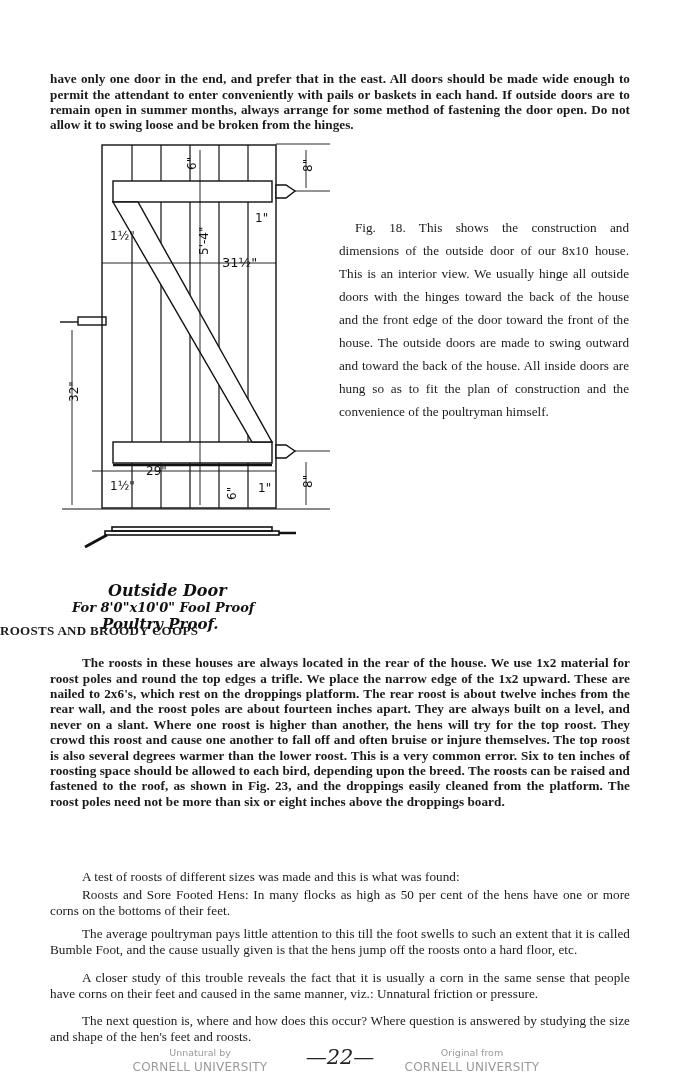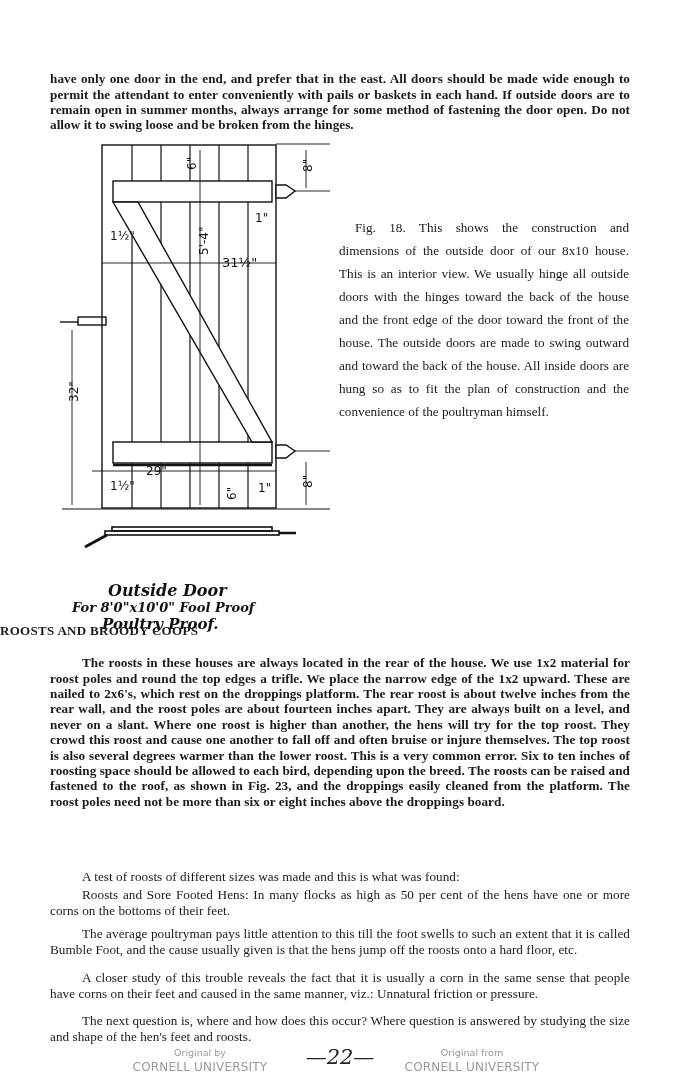--- a/index.html
+++ b/index.html
@@ -111,20 +111,20 @@
 <div class="heading">ROOSTS AND BROODY COOPS</div>
 
 <p class="para indent" id="p1">The roosts in these houses are always located in the rear of the house. We use 1x2 material for roost poles and round the top edges a trifle. We place the narrow edge of the 1x2 upward. These are nailed to 2x6's, which rest on the droppings platform. The rear roost is about twelve inches from the rear wall, and the roost poles are about fourteen inches apart. They are always built on a level, and never on a slant. Where one roost is higher than another, the hens will try for the top roost. They crowd this roost and cause one another to fall off and often bruise or injure themselves. The top roost is also several degrees warmer than the lower roost. This is a very common error. Six to ten inches of roosting space should be allowed to each bird, depending upon the breed. The roosts can be raised and fastened to the roof, as shown in Fig. 23, and the droppings easily cleaned from the platform. The roost poles need not be more than six or eight inches above the droppings board.</p>
 <p class="para indent" id="p2">A test of roosts of different sizes was made and this is what was found:</p>
 <p class="para indent" id="p3">Roosts and Sore Footed Hens: In many flocks as high as 50 per cent of the hens have one or more corns on the bottoms of their feet.</p>
 <p class="para indent" id="p4">The average poultryman pays little attention to this till the foot swells to such an extent that it is called Bumble Foot, and the cause usually given is that the hens jump off the roosts onto a hard floor, etc.</p>
 <p class="para indent" id="p5">A closer study of this trouble reveals the fact that it is usually a corn in the same sense that people have corns on their feet and caused in the same manner, viz.: Unnatural friction or pressure.</p>
 <p class="para indent" id="p6">The next question is, where and how does this occur? Where question is answered by studying the size and shape of the hen's feet and roosts.</p>
 
 <div class="footer-left">
-  <div class="footer-small">Original by</div>
+  <div class="footer-small">Unnatural by</div>
   <div class="footer-big">CORNELL UNIVERSITY</div>
 </div>
 <div class="page-num">—22—</div>
 <div class="footer-right">
   <div class="footer-small">Original from</div>
   <div class="footer-big">CORNELL UNIVERSITY</div>
 </div>
 
 </body></html>

